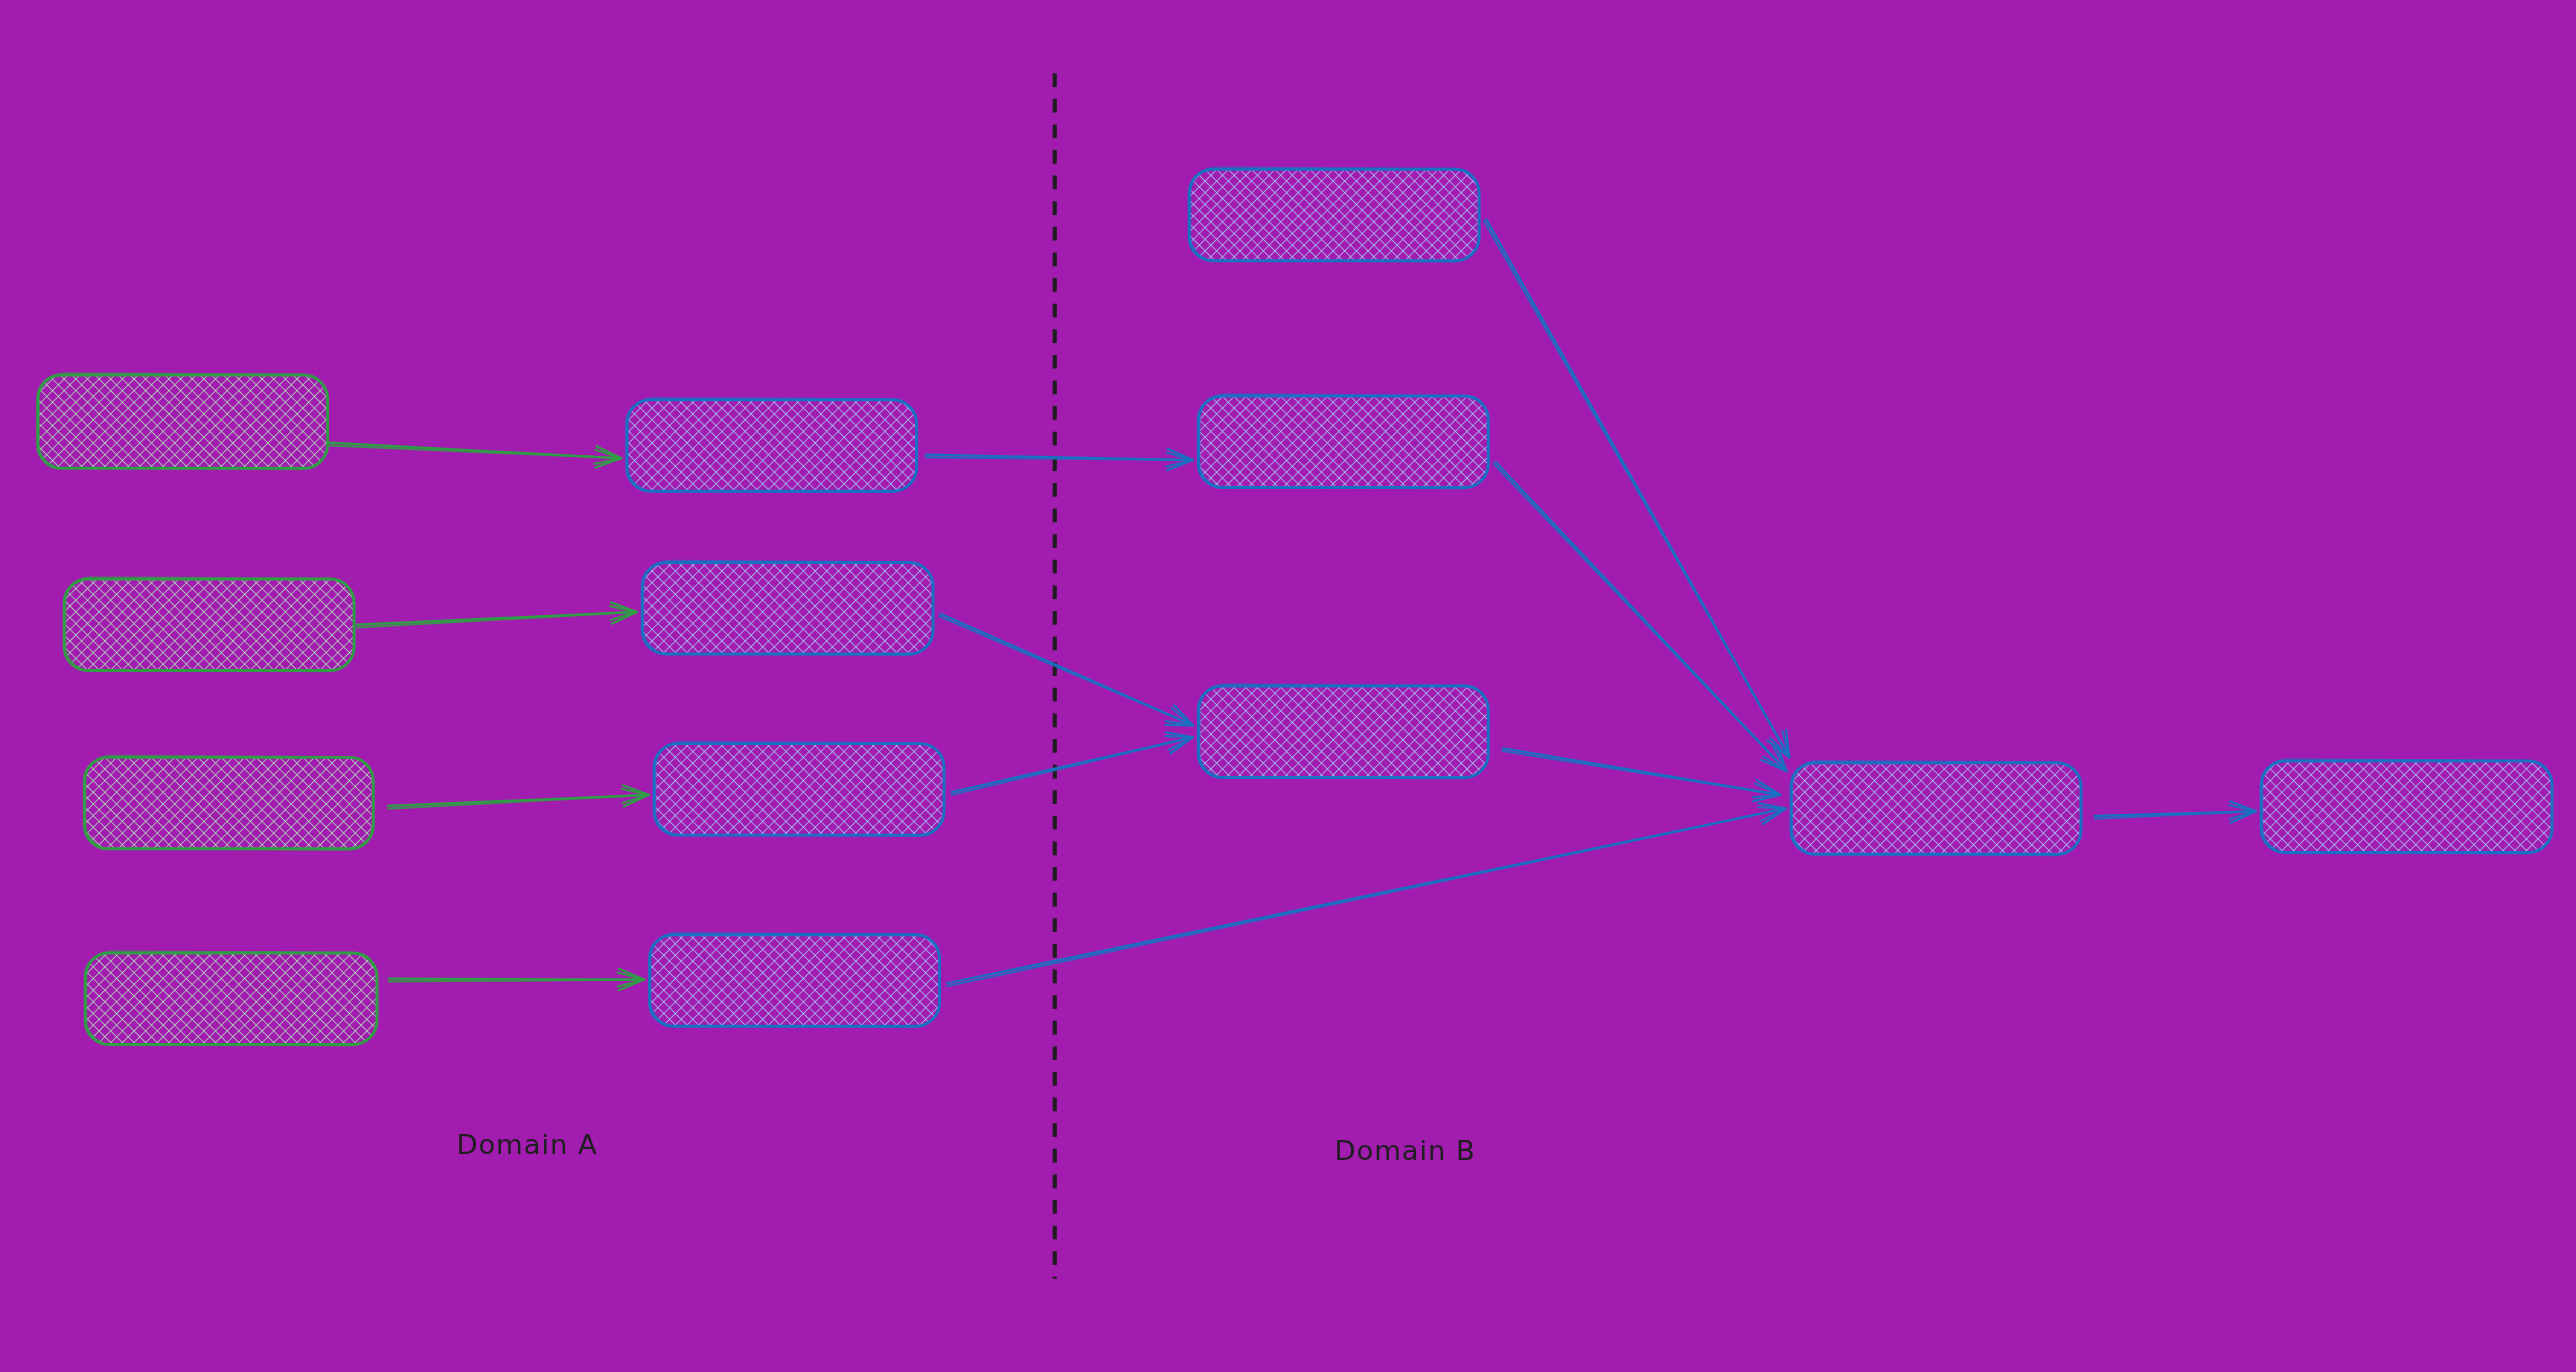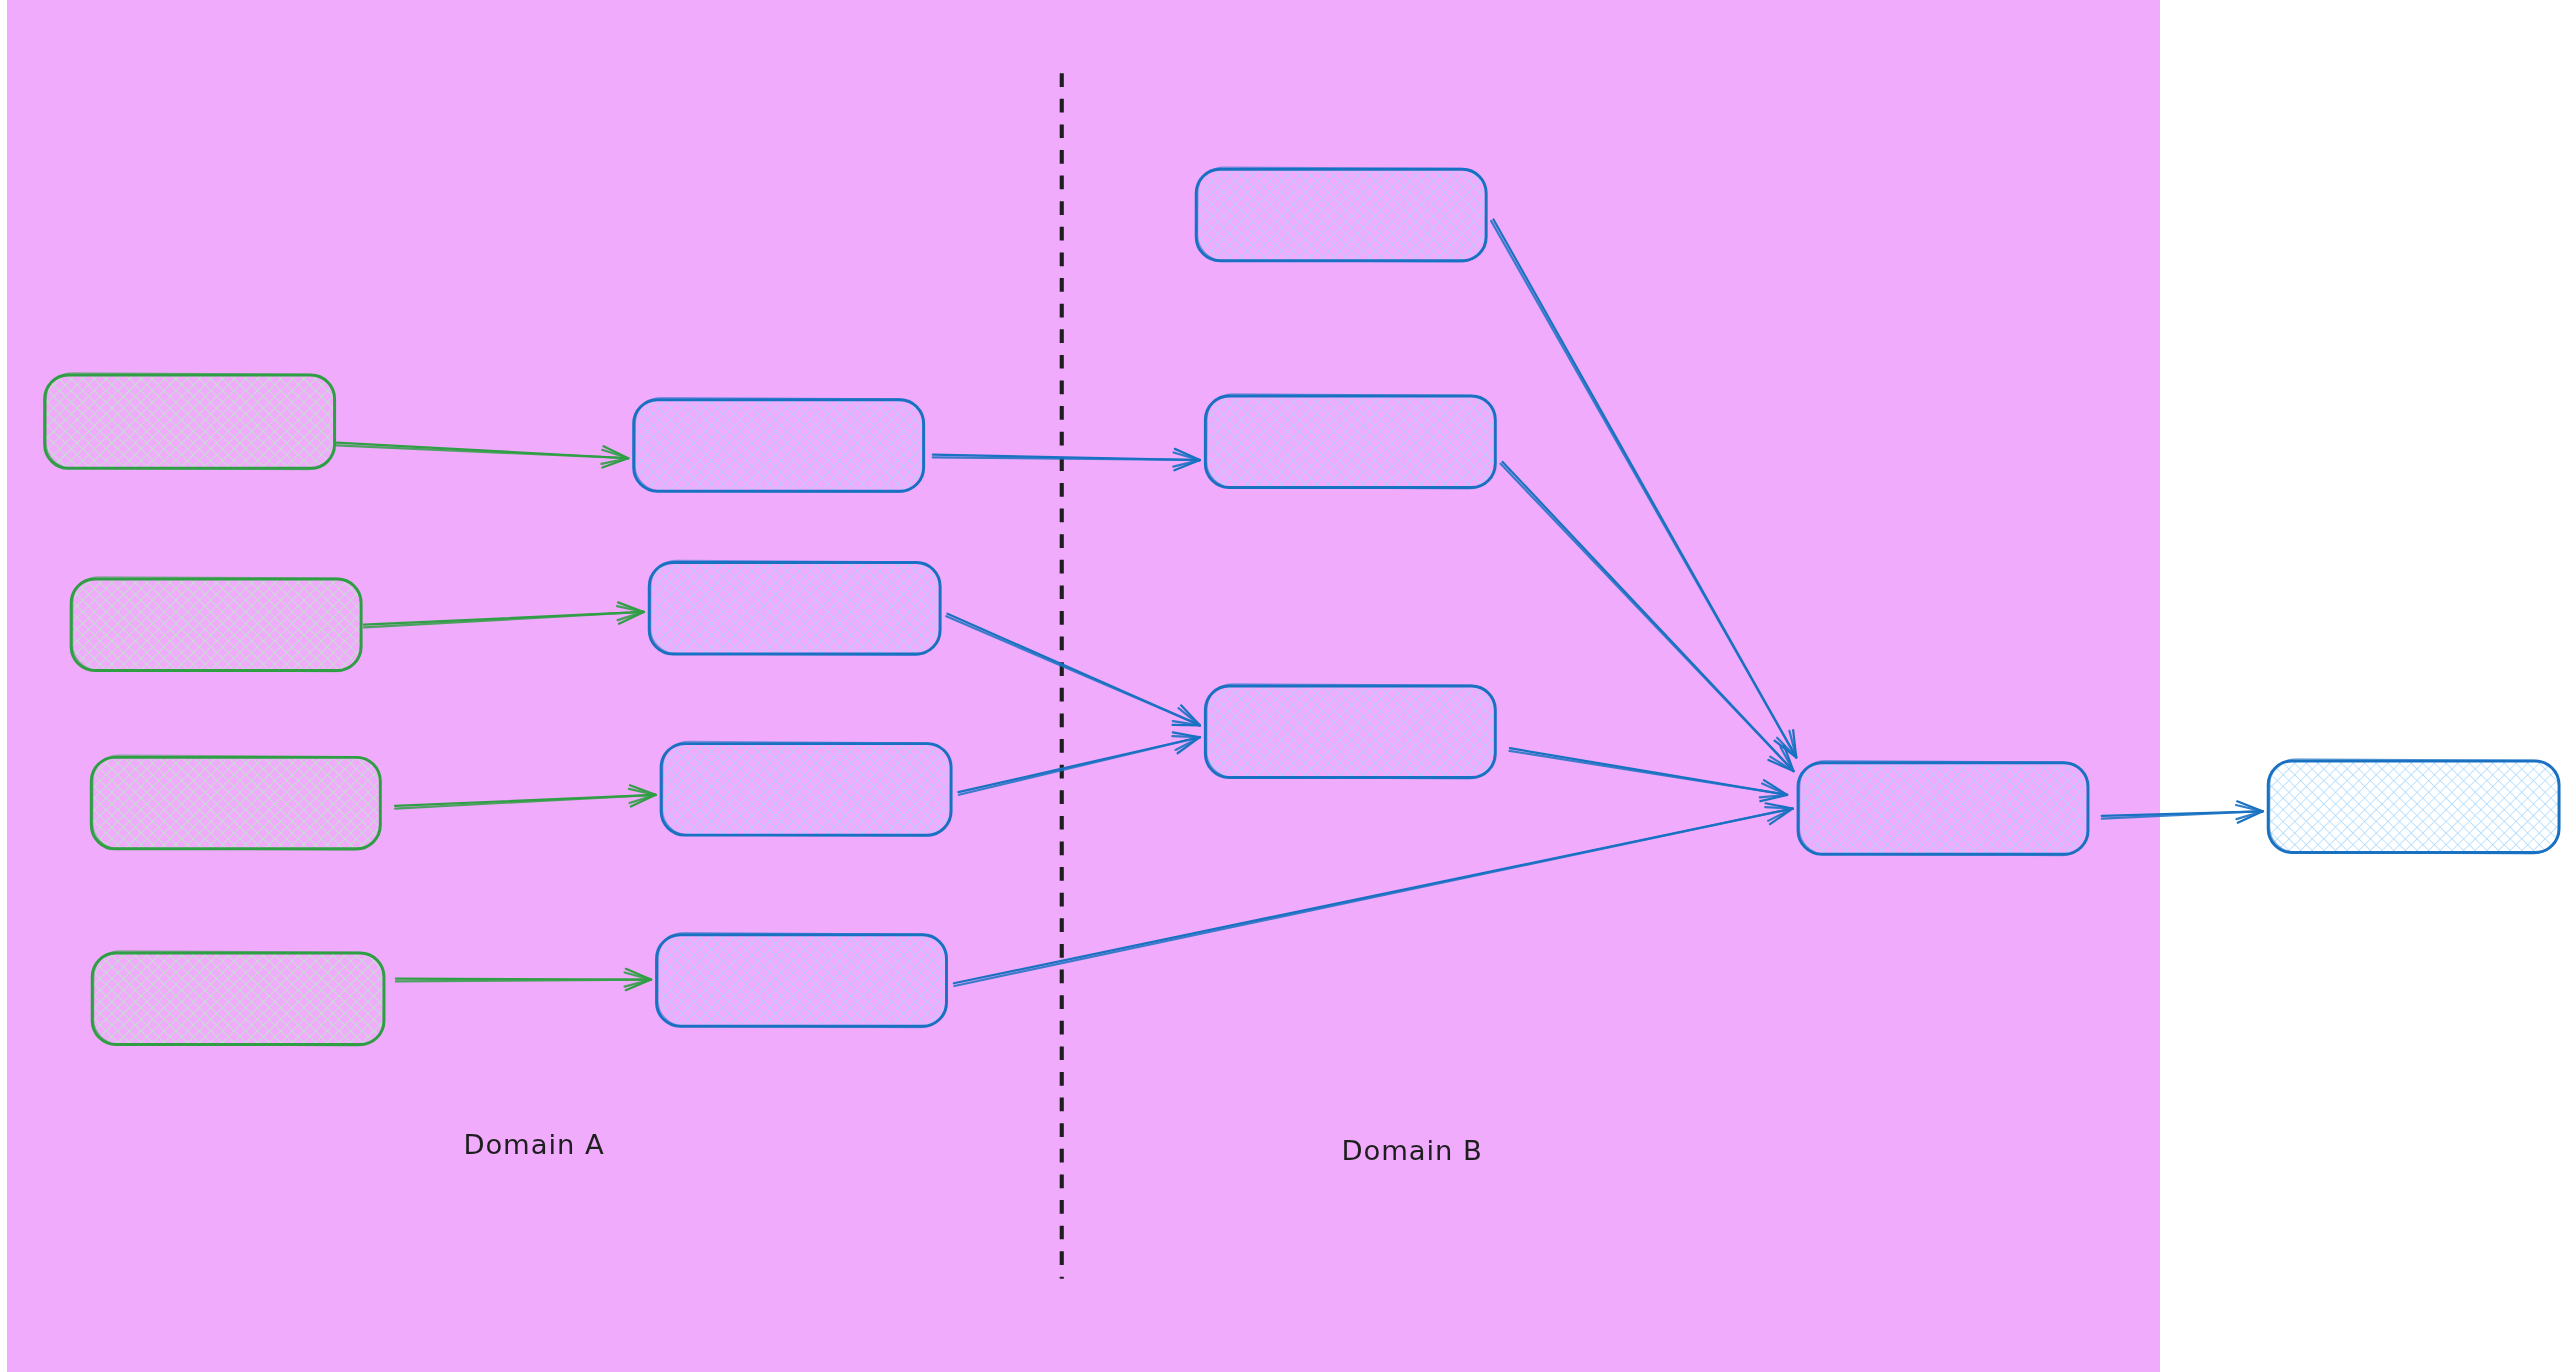--- a/index.html
+++ b/index.html
@@ -6,24 +6,23 @@
     margin: 0;
     padding: 0;
     background: #ffffff;
     width: 2576px;
     height: 1372px;
     overflow: hidden;
     font-family: "DejaVu Sans", sans-serif;
   }
   .canvas-wrap {
     position: relative;
-    width: 2153px;
+    width: 2576px;
     height: 1372px;
-    background: #f0abfc;
-    margin-left: 7px;
+    background: #a21caf;
   }
   svg { display: block; }
   .domain-label {
     font-family: "DejaVu Sans", sans-serif;
     font-size: 30px;
     letter-spacing: 1px;
     fill: #1e1e1e;
   }
 </style>
 </head>

